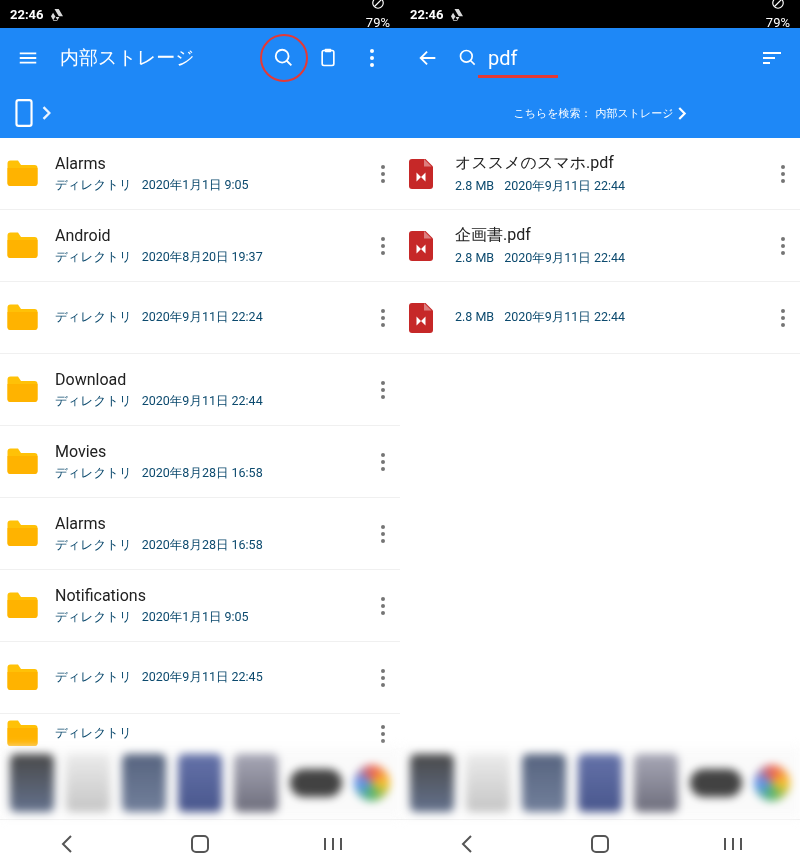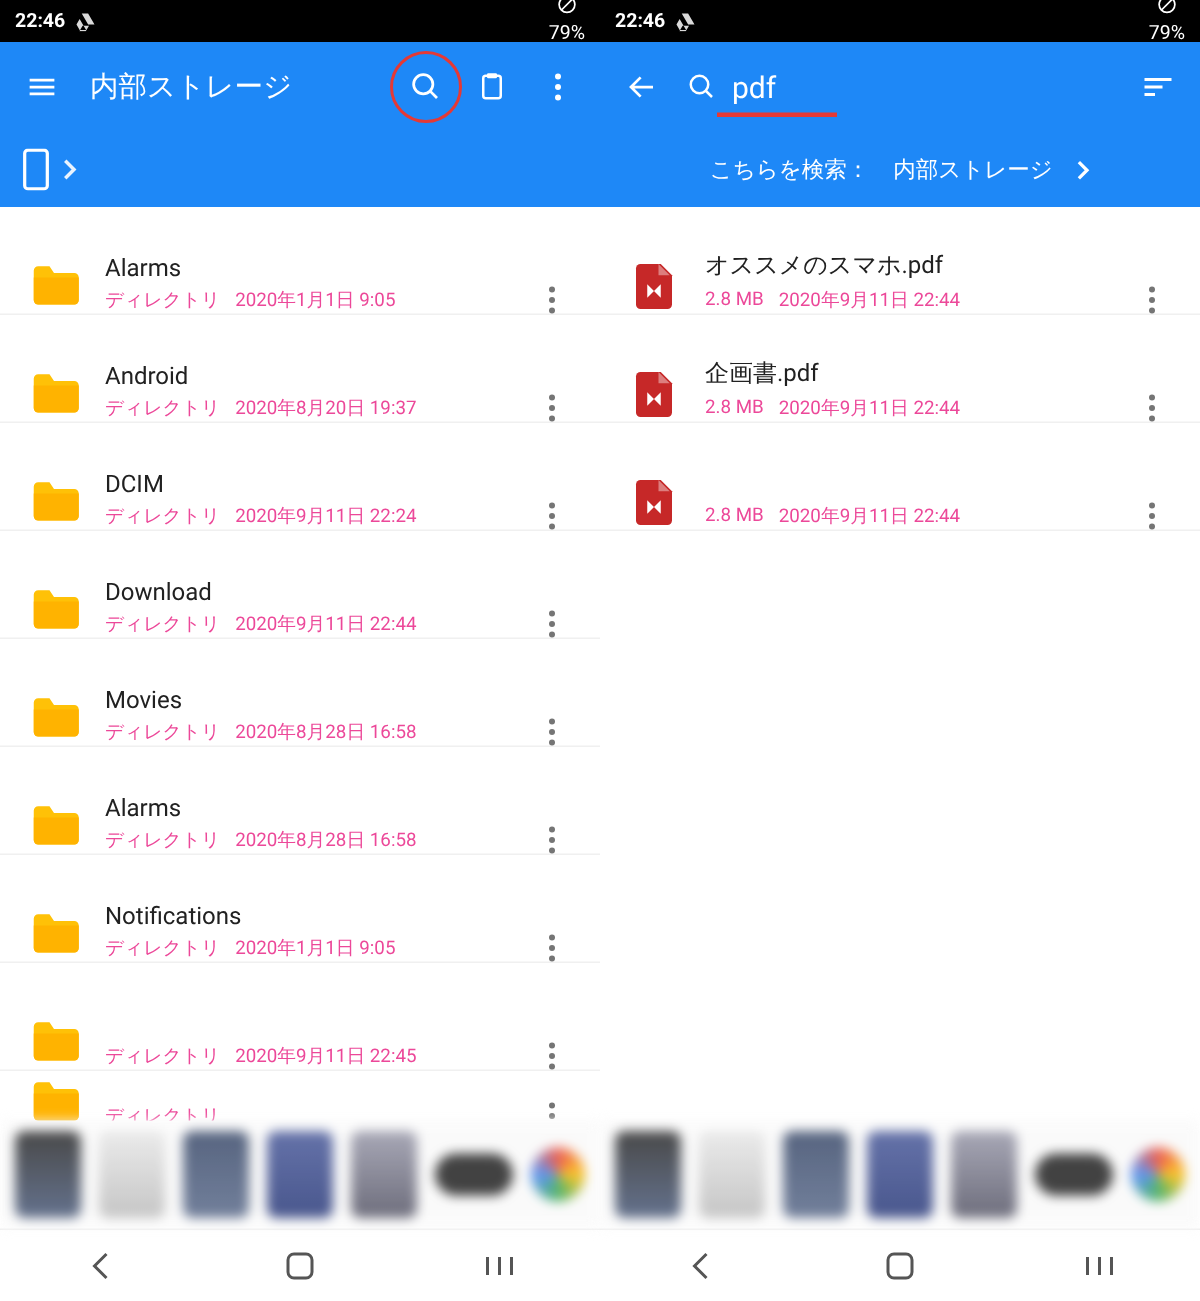--- a/index.html
+++ b/index.html
@@ -11,30 +11,30 @@
   .status-icon { width: 14px; height: 14px; }
   .app-bar { background: #1e88f7; color: #fff; height: 60px; display: flex; align-items: center; padding: 0 8px; gap: 4px; }
   .app-bar-title { font-size: 19px; font-weight: 400; flex: 0 0 auto; margin-left: 8px; }
   .icon-btn { width: 40px; height: 40px; display: flex; align-items: center; justify-content: center; cursor: pointer; }
   .spacer { flex: 1; }
   .circle-highlight { position: relative; }
   .circle-highlight::after { content: ""; position: absolute; width: 44px; height: 44px; border: 2.5px solid #e53935; border-radius: 50%; left: -4px; top: -4px; pointer-events: none; }
   .breadcrumb { background: #1e88f7; height: 50px; display: flex; align-items: center; padding: 0 14px; gap: 8px; }
   .breadcrumb svg { flex-shrink: 0; }
   .crumb-chevron { color: #fff; opacity: 0.9; }
-  .search-hint-bar { background: #1e88f7; height: 50px; display: flex; align-items: center; justify-content: center; color: #fff; font-size: 15px; gap: 16px; }
+  .search-hint-bar { background: #1e88f7; height: 50px; display: flex; align-items: center; justify-content: center; color: #fff; font-size: 11px; gap: 4px; }
   .search-field-wrap { display: flex; align-items: center; gap: 10px; margin-left: 6px; }
   .search-input { background: transparent; border: none; color: #ffffff; font-size: 20px; outline: none; width: 100px; }
   .search-underline { position: absolute; bottom: 10px; left: 78px; width: 80px; height: 3px; background: #e53935; }
   .list { flex: 1; overflow: hidden; background: #fff; }
-  .list-item { display: flex; align-items: flex-end; height: 72px; padding: 0 18px; border-bottom: 1px solid #f0f0f0; gap: 16px; }
+  .list-item { display: flex; align-items: center; height: 72px; padding: 0 3px; border-bottom: 1px solid #f0f0f0; gap: 16px; }
   .item-icon { width: 36px; height: 36px; flex-shrink: 0; }
   .item-text { flex: 1; min-width: 0; }
   .item-name { font-size: 16px; color: #212121; margin-bottom: 4px; white-space: nowrap; overflow: hidden; text-overflow: ellipsis; }
-  .item-meta { font-size: 12.5px; color: #ec4899; display: flex; gap: 10px; }
+  .item-meta { font-size: 12.5px; color: #0c4a6e; display: flex; gap: 10px; }
   .item-more { width: 28px; display: flex; align-items: center; justify-content: center; cursor: pointer; }
   .dots-v { display: flex; flex-direction: column; gap: 3px; }
   .dots-v span { width: 4px; height: 4px; border-radius: 50%; background: #757575; }
   .dots-v.white span { background: #fff; }
   .partial { height: 40px !important; overflow: hidden; }
   .bottom-carousel { height: 72px; background: #fafafa; display: flex; align-items: center; justify-content: space-around; padding: 0 4px; filter: blur(4px); opacity: .85;}
   .carousel-item { width: 44px; height: 58px; border-radius: 6px; background: linear-gradient(#555,#888); }
   .carousel-item.c1{background:linear-gradient(#2a2a2a,#4a5a7a);}
   .carousel-item.c2{background:linear-gradient(#e8e8e8,#bcbcbc);}
   .carousel-item.c3{background:linear-gradient(#3a4a6a,#5a6a8a);}
@@ -158,21 +158,20 @@
         </div>
       </div>
       <div class="list-item">
         <div class="item-icon">
           <svg viewBox="0 0 24 24">
             <path fill="#ffc107" d="M3 5a2 2 0 012-2h5l2 3h9a2 2 0 012 2v10a2 2 0 01-2 2H5a2 2 0 01-2-2V5z"></path>
             <path fill="#ffb300" d="M3 8h20v10a2 2 0 01-2 2H5a2 2 0 01-2-2V8z"></path>
           </svg>
         </div>
         <div class="item-text">
-          <div class="item-name">DCIM</div>
           <div class="item-meta">
             <span>ディレクトリ</span>
             <span>2020年9月11日 22:24</span>
           </div>
         </div>
         <div class="item-more">
           <div class="dots-v">
             <span></span>
             <span></span>
             <span></span>

